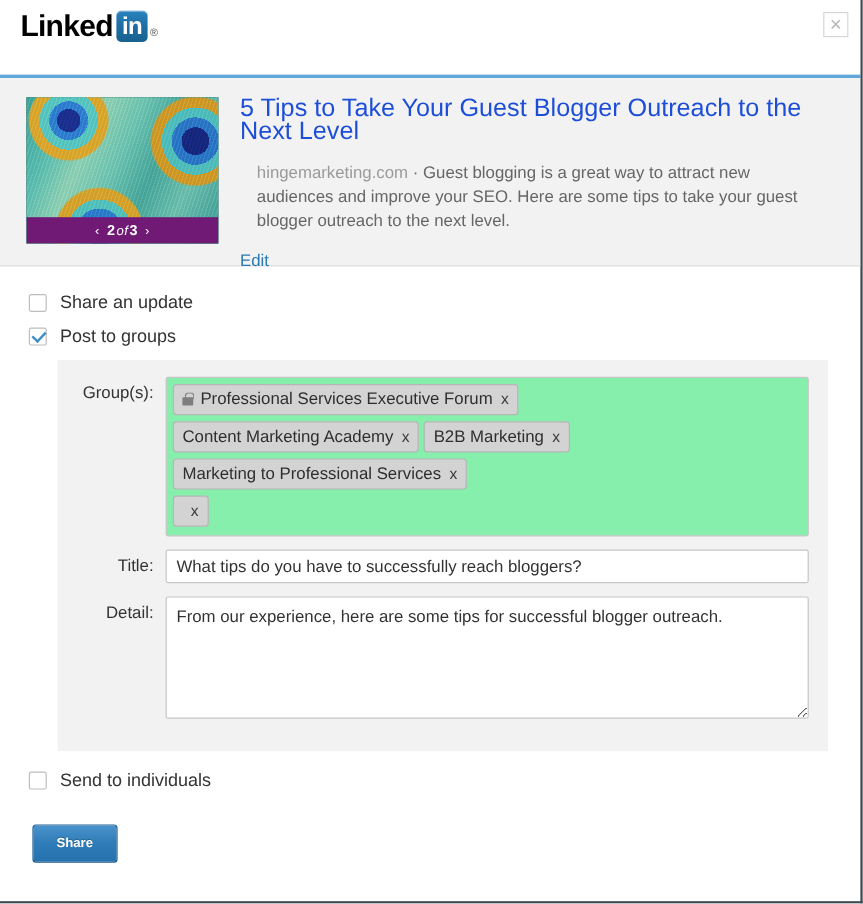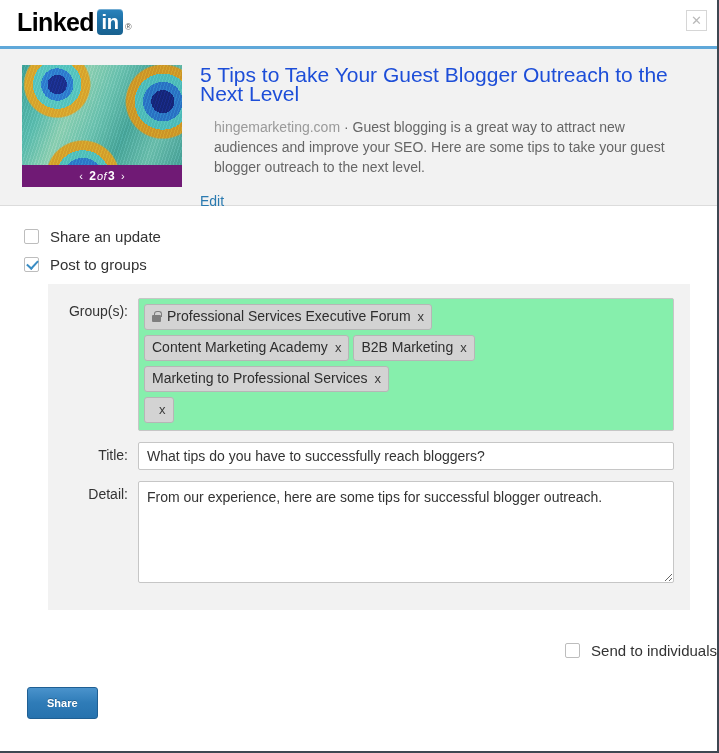--- a/index.html
+++ b/index.html
@@ -18,21 +18,21 @@
     height: 753px;
     background: #ffffff;
     border-right: 2px solid #3d4852;
     border-bottom: 2px solid #3d4852;
     overflow: hidden;
   }
 
   
   .header {
     position: relative;
-    height: 46px;
+    height: 62px;
     background: #ffffff;
   }
   .logo {
     position: absolute;
     left: 17px;
     top: 9px;
     display: flex;
     align-items: flex-start;
     user-select: none;
   }
@@ -334,21 +334,21 @@
     width: 9px; height: 7px;
     background: #7b7b7b;
     border-radius: 1px;
   }
   .hint-text {
     font-size: 13.5px;
     color: #5e5e5e;
     line-height: 18px;
   }
 
-  .bottom-cb { margin-top: 32px; justify-content: flex-end; }
+  .bottom-cb { margin-top: 16px; }
 
   .share-btn {
     margin: 17px 0 0 27px;
     display: inline-block;
     background: linear-gradient(180deg, #4a93cc 0%, #2f7cb8 48%, #2672ae 100%);
     border: 1px solid #1f5f93;
     border-radius: 3px;
     color: #ffffff;
     font-size: 11px;
     font-weight: bold;

